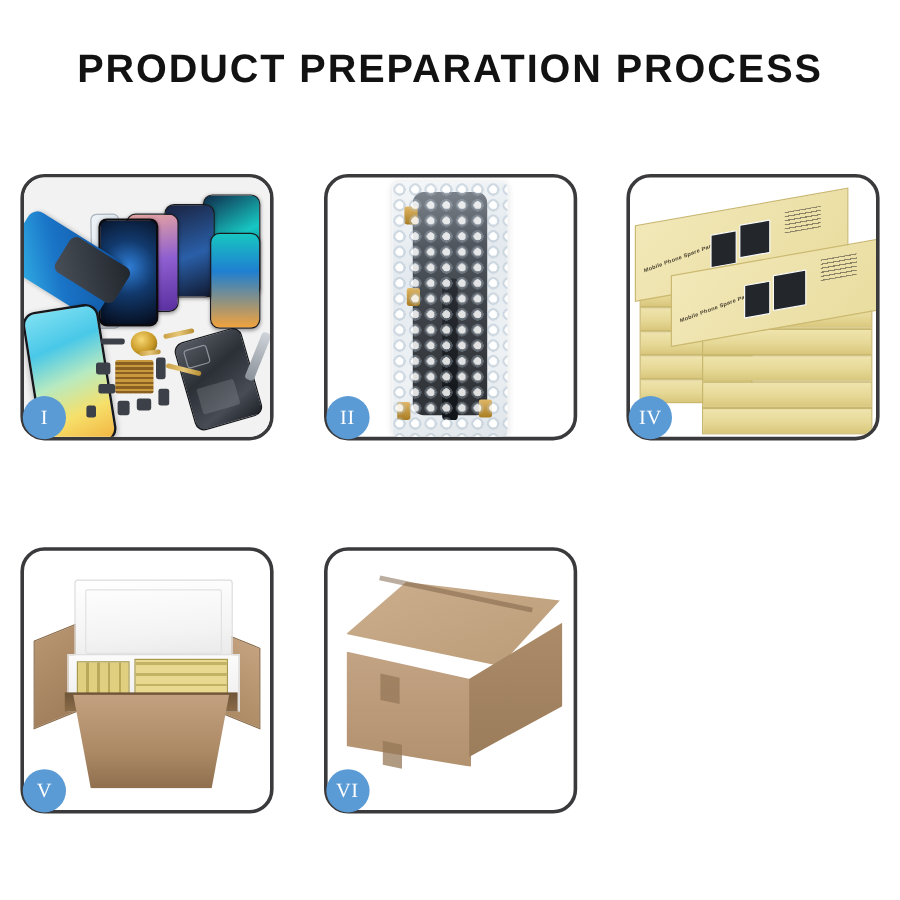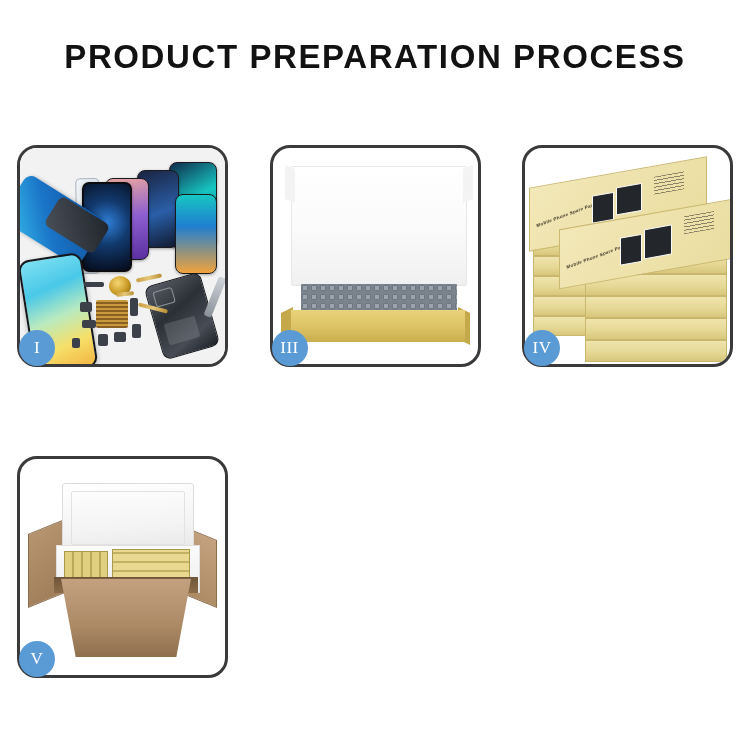--- a/index.html
+++ b/index.html
@@ -531,33 +531,36 @@
           <div class="part" style="left:52px; top:190px; width:8px; height:10px;"></div>
           <div class="flex-strip" style="left:116px; top:128px; width:26px; transform:rotate(-12deg);"></div>
           <div class="flex-strip" style="left:118px; top:158px; width:30px; transform:rotate(14deg);"></div>
           <div class="flex-strip" style="left:96px; top:144px; width:18px; transform:rotate(-6deg);"></div>
           <div class="tool"></div>
         </div>
       </div>
       <div class="badge">I</div>
     </div>
 
-
     <div class="panel">
       <div class="panel-inner">
         <div class="scene">
-          <div class="box3-lid"></div>
-          <div class="box3-bubble"></div>
-          <div class="box3-left"></div>
-          <div class="box3-right"></div>
-          <div class="box3-front"></div>
+          <div class="bubble-bag"></div>
+          <div class="screen-under"></div>
+          <div class="screen-cable"></div>
+          <div class="conn" style="left:64px; top:24px;"></div>
+          <div class="conn" style="left:66px; top:92px;"></div>
+          <div class="conn" style="left:58px; bottom:14px;"></div>
+          <div class="conn" style="left:126px; bottom:16px;"></div>
+          <div class="bubble-overlay"></div>
         </div>
       </div>
-      <div class="badge">III</div>
+      <div class="badge">II</div>
     </div>
+
 
     <div class="panel">
       <div class="panel-inner">
         <div class="stack">
 
           <div class="sbox" style="left:8px;  top:88px;  width:92px; height:18px;"></div>
           <div class="sbox" style="left:8px;  top:108px; width:92px; height:18px;"></div>
           <div class="sbox" style="left:8px;  top:128px; width:92px; height:18px;"></div>
           <div class="sbox" style="left:8px;  top:148px; width:92px; height:18px;"></div>
           <div class="sbox" style="left:8px;  top:168px; width:92px; height:18px;"></div>
@@ -595,15 +598,28 @@
           <div class="v-foam-tray"></div>
           <div class="v-yellow-left"></div>
           <div class="v-yellow-right"></div>
           <div class="v-inner-rim"></div>
           <div class="v-body"></div>
         </div>
       </div>
       <div class="badge">V</div>
     </div>
 
+    <div class="panel">
+      <div class="panel-inner">
+        <div class="scene">
+          <div class="c-top"></div>
+          <div class="c-front"></div>
+          <div class="c-side"></div>
+          <div class="c-seam"></div>
+          <div class="c-tape1"></div>
+          <div class="c-tape2"></div>
+        </div>
+      </div>
+      <div class="badge">VI</div>
+    </div>
 
   </div>
 </div>
 
 </body></html>

